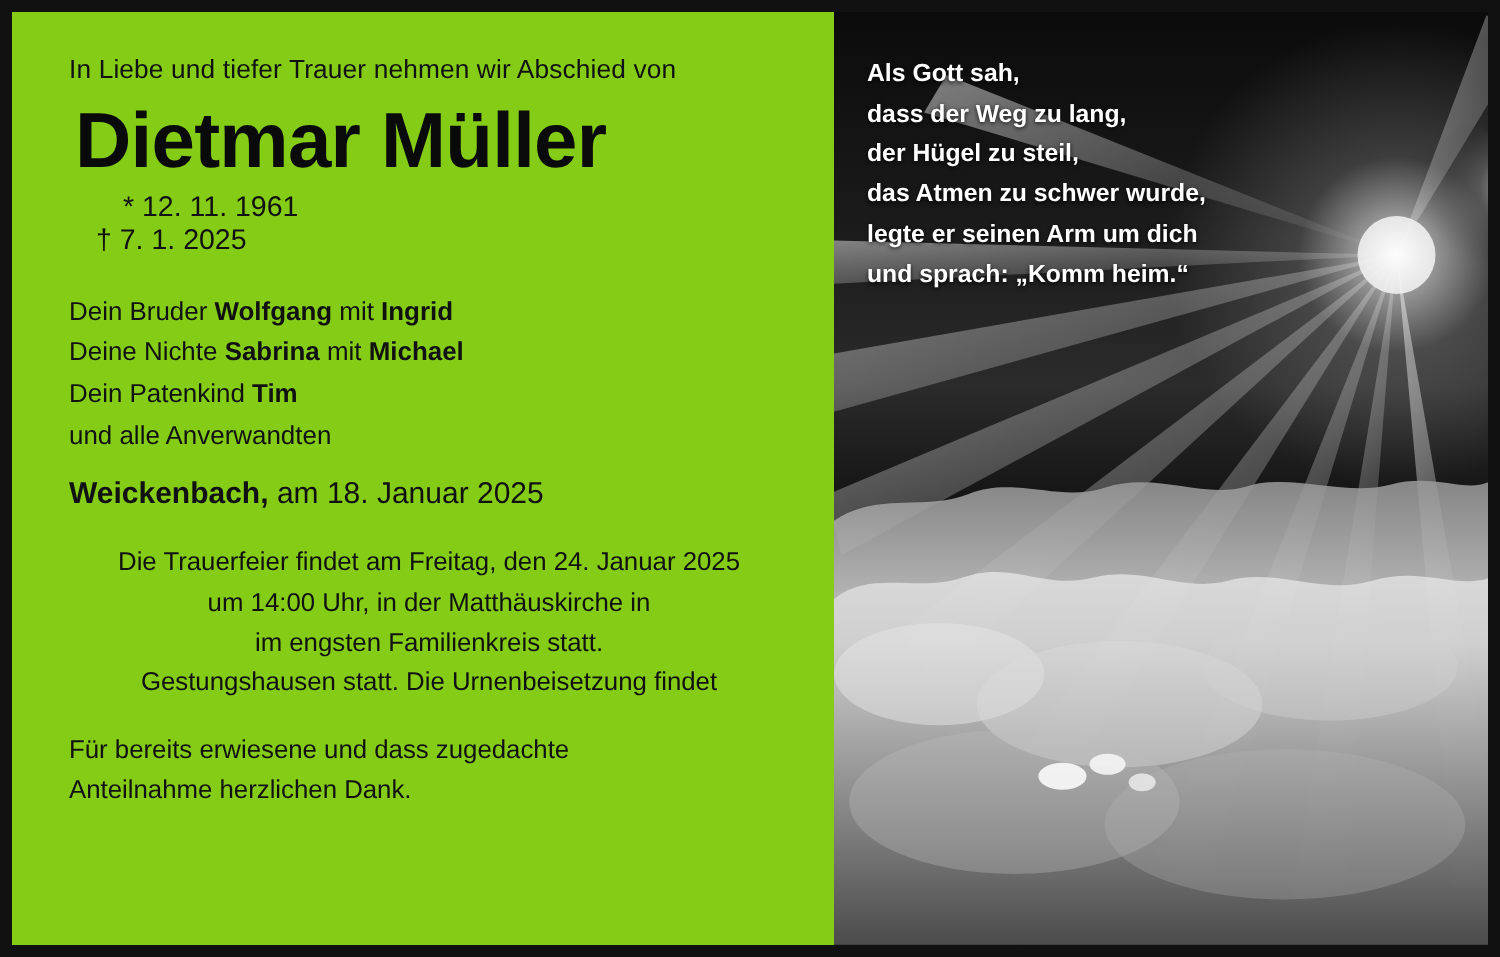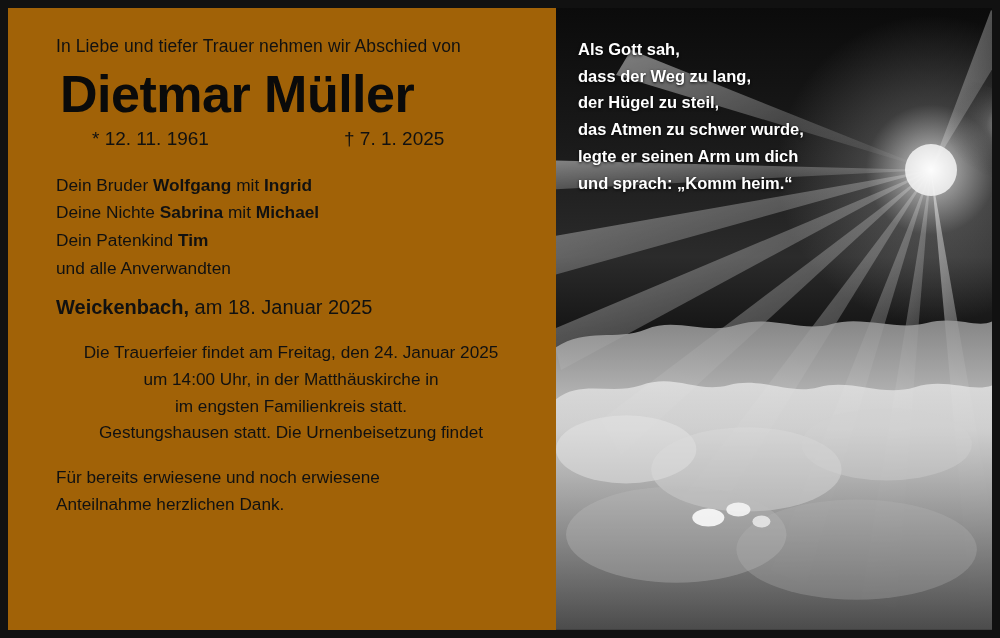--- a/index.html
+++ b/index.html
@@ -26,23 +26,23 @@
     height: 622px;
     background: #ffffff;
     display: flex;
     box-sizing: border-box;
     overflow: hidden;
   }
   
   .text-col {
     width: 548px;
     flex: 0 0 548px;
-    background: #a16207;
-    box-sizing: border-box;
-    padding: 28px 30px 10px 48px;
+    background: #84cc16;
+    box-sizing: border-box;
+    padding: 28px 30px 10px 38px;
     position: relative;
   }
   .intro {
     font-size: 17.5px;
     color: #111;
     letter-spacing: 0.1px;
     margin: 0 0 2px 0;
   }
   .name {
     font-size: 52px;
@@ -50,20 +50,21 @@
     color: #0a0a0a;
     letter-spacing: -0.5px;
     margin: 10px 0 6px 4px;
     line-height: 1.05;
   }
   .dates {
     display: flex;
     margin: 6px 0 22px 0;
     font-size: 19px;
     color: #111;
+    flex-direction: column;
   }
   .dates .birth {
     width: 270px;
     padding-left: 36px;
     box-sizing: border-box;
   }
   .dates .death {
     padding-left: 18px;
   }
   .block {
@@ -183,21 +184,21 @@
       </div>
 
       <div class="ceremony">
         <div>Die Trauerfeier findet am Freitag, den 24. Januar 2025</div>
         <div>um 14:00 Uhr, in der Matthäuskirche in</div>
         <div>im engsten Familienkreis statt.</div>
         <div>Gestungshausen statt. Die Urnenbeisetzung findet</div>
       </div>
 
       <div class="thanks">
-        <div>Für bereits erwiesene und noch erwiesene</div>
+        <div>Für bereits erwiesene und dass zugedachte</div>
         <div>Anteilnahme herzlichen Dank.</div>
       </div>
 
     </div>
 
     <div class="image-col">
       <div class="sky"></div>
 
       <svg class="rays" viewBox="0 0 436 622" preserveAspectRatio="none">
         <defs>

